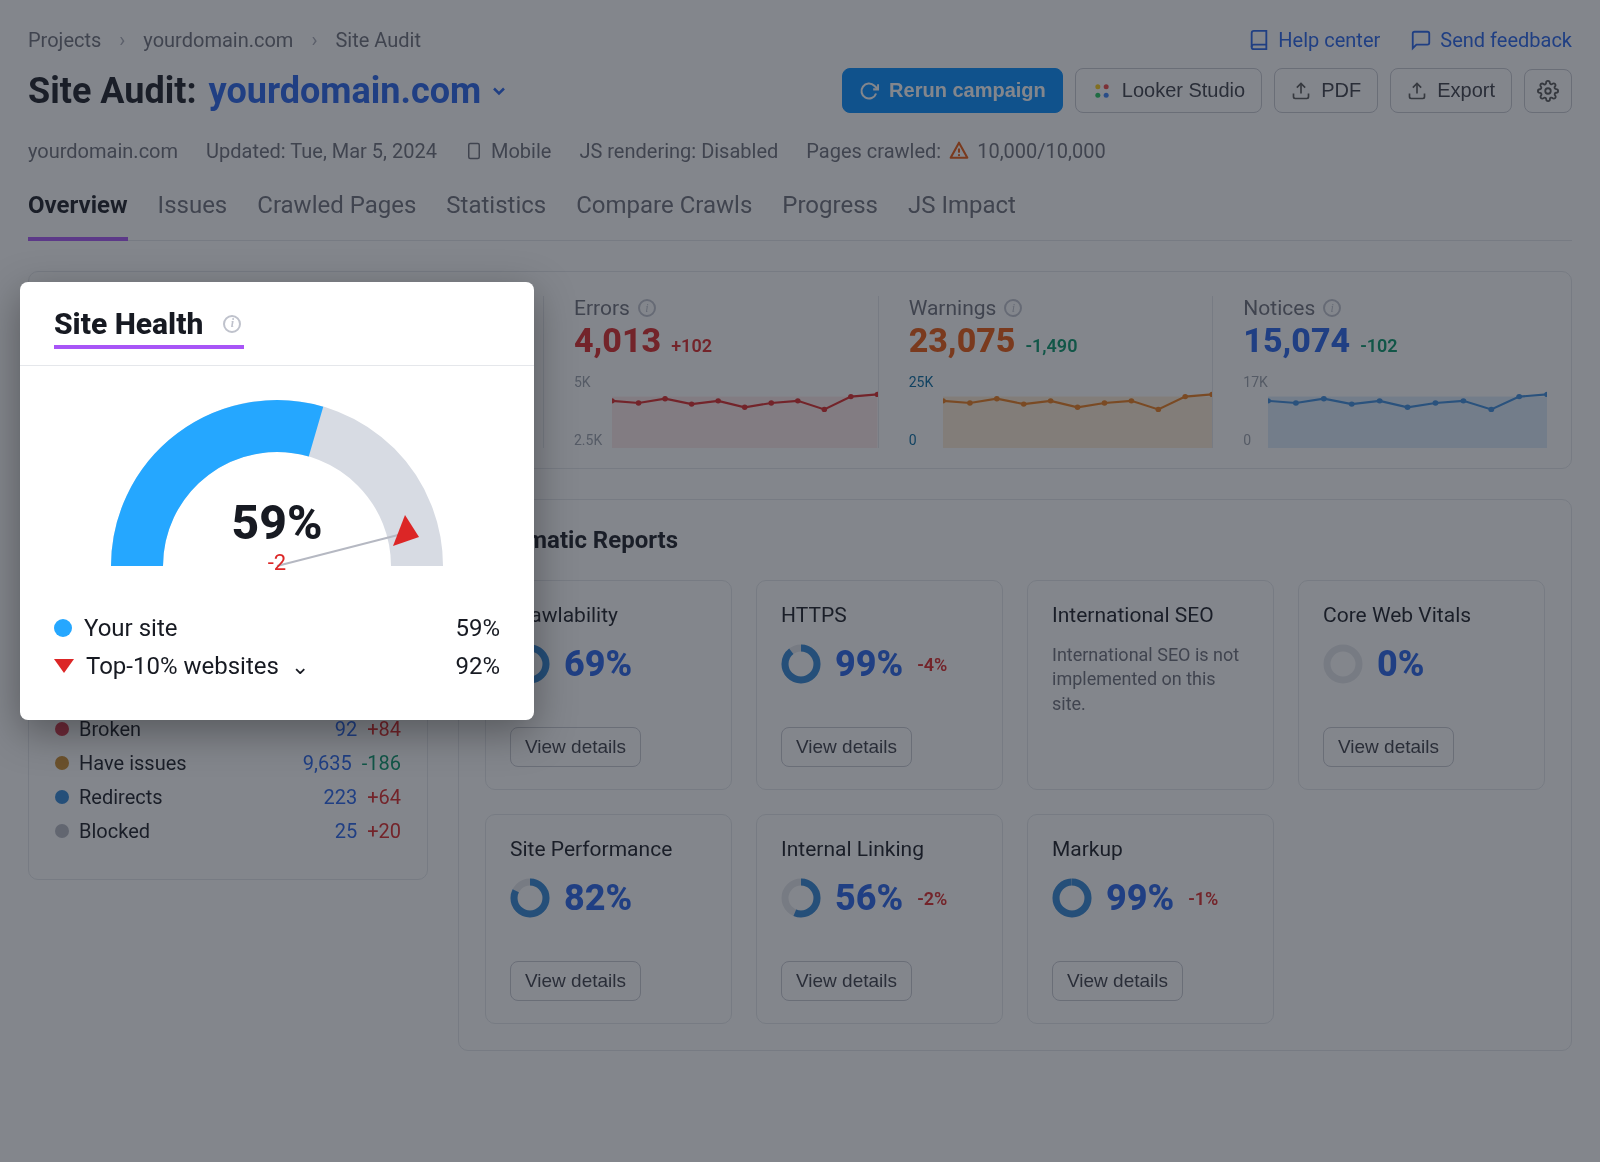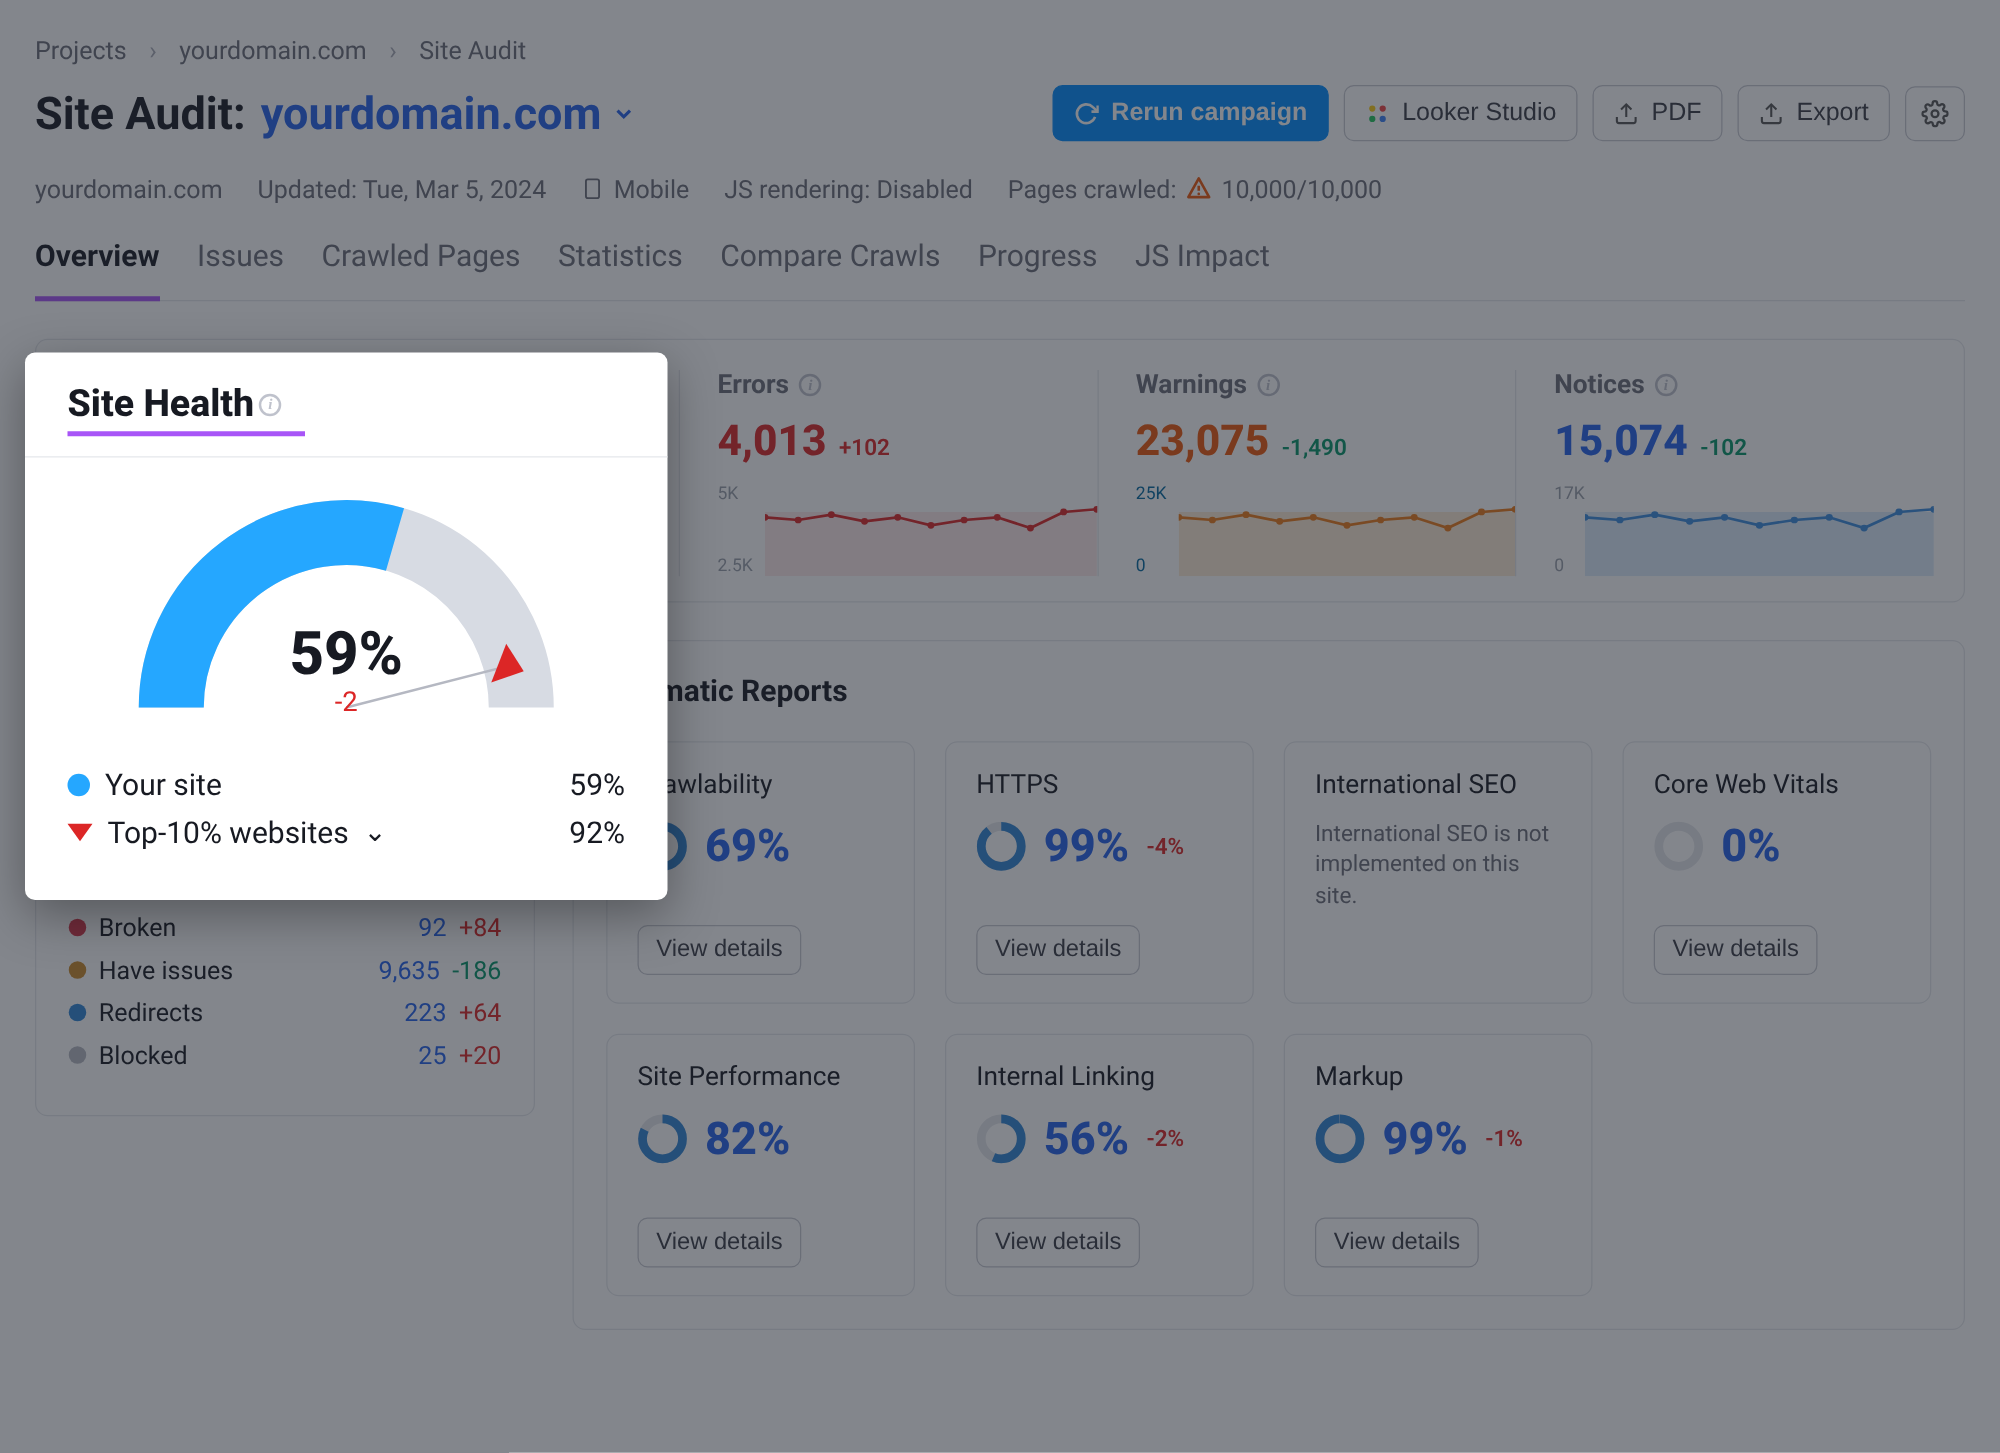--- a/index.html
+++ b/index.html
@@ -27,21 +27,21 @@
   .btn.icon-only { padding:10px 12px; }
   .meta-row { color:#6c6e79; font-size:20px; display:flex; gap:28px; align-items:center; margin-bottom:28px; }
   .meta-item { display:flex; align-items:center; gap:8px; }
   .tabs { display:flex; gap:30px; font-size:24px; color:#6c6e79; border-bottom:1px solid #e5e7eb; }
   .tabs .tab { padding:0 0 18px 0; cursor:pointer; }
   .tabs .tab.active { color:#171a22; font-weight:700; border-bottom:4px solid #a855f7; margin-bottom:-1px; }
   .content { padding:30px 0 0 0; }
   .top-cards { border:1px solid #e5e7eb; border-radius:10px; padding:24px 24px 20px 24px; display:grid; grid-template-columns: 490px 1fr 1fr 1fr; gap:0; margin-bottom:30px; }
   .metric-col { padding-left:30px; border-left:1px solid #e5e7eb; }
   .metric-col.first { border-left:none; padding-left:0; }
-  .metric-title { color:#6c6e79; font-size:21px; display:flex; align-items:center; gap:8px; margin-bottom:13px;font-weight:bold; }
+  .metric-title { color:#6c6e79; font-size:21px; display:flex; align-items:center; gap:8px; margin-bottom:0; }
   .info-ic { width:18px; height:18px; border:2px solid #bfc2cc; border-radius:50%; display:inline-flex; align-items:center; justify-content:center; font-size:12px; font-style:italic; color:#bfc2cc; font-family:Georgia,serif;}
   .metric-val { font-size:34px; font-weight:800; display:flex; align-items:baseline; gap:10px; }
   .metric-val .delta { font-size:18px; font-weight:600; }
   .red { color:#dc2626; }
   .blue { color:#2563eb; }
   .green { color:#059669; }
   .spark { margin-top:14px; width:100%; height:60px; }
   .lower-wrap { display:grid; grid-template-columns: 400px 1fr; gap:30px; align-items:flex-start; }
   .crawled-card { border:1px solid #e5e7eb; border-radius:10px; padding:26px; }
   .crawled-card h3 { font-size:24px; color:#171a22; margin-bottom:18px; font-weight:700; }
@@ -61,37 +61,52 @@
   .tile .ttitle { font-size:21px; color:#171a22; margin-bottom:16px; }
   .tile .tval { font-size:36px; font-weight:800; color:#2563eb; display:flex; align-items:center; gap:14px; }
   .tile .tdelta { font-size:18px; font-weight:600; }
   .tile .desc { color:#6c6e79; font-size:18px; line-height:1.35; }
   .vd-btn { margin-top:auto; align-self:flex-start; border:1px solid #c7c9d1; background:#fff; border-radius:8px; padding:8px 14px; font-size:19px; color:#3a3c46; cursor:pointer; }
   .donut { width:40px; height:40px; flex:0 0 40px; }
   
   .overlay { position:absolute; inset:0; background:rgba(30,35,45,0.55); }
   
   .popover { position:absolute; left:20px; top:282px; width:514px; background:#fff; border-radius:8px; box-shadow:0 12px 40px rgba(0,0,0,0.35); z-index:10; padding:24px 34px 30px 34px; }
-  .popover .ptitle { font-size:30px; font-weight:800; display:flex; align-items:center; gap:4px; }
+  .popover .ptitle { font-size:30px; font-weight:800; display:flex; align-items:center; gap:20px; }
   .popover .underline { width:190px; height:4px; background:#a855f7; margin-top:4px; }
   .popover .psep { border:none; border-top:1px solid #e5e7eb; margin:16px -34px 20px -34px; }
   .gauge-wrap { position:relative; width:360px; height:200px; margin:10px auto 28px auto; text-align:center; }
   .gauge-wrap .gpct { position:absolute; left:0; right:0; top:108px; font-size:48px; font-weight:800; }
   .gauge-wrap .gdelta { position:absolute; left:0; right:0; top:164px; color:#dc2626; font-size:22px; }
   .legend-row2 { display:flex; justify-content:space-between; align-items:center; font-size:24px; margin:10px 0; }
   .legend-row2 .ll { display:flex; align-items:center; gap:12px; }
   .tri-down { width:0; height:0; border-left:10px solid transparent; border-right:10px solid transparent; border-top:14px solid #dc2626; display:inline-block; }
   .chev-sm { font-size:22px; color:#171a22; }
   svg { display:block; }
 </style>
 </head>
 <body>
 
 <div class="page">
 
+  <div class="top-right-links">
+    <div class="lnk">
+      <svg width="22" height="22" viewBox="0 0 24 24" fill="none" stroke="#2563eb" stroke-width="2">
+          <path d="M4 19.5A2.5 2.5 0 0 1 6.5 17H20"></path>
+          <path d="M6.5 2H20v20H6.5A2.5 2.5 0 0 1 4 19.5v-15A2.5 2.5 0 0 1 6.5 2z"></path>
+        </svg>
+      <span>Help center</span>
+    </div>
+    <div class="lnk">
+      <svg width="22" height="22" viewBox="0 0 24 24" fill="none" stroke="#2563eb" stroke-width="2">
+          <path d="M21 15a2 2 0 0 1-2 2H7l-4 4V5a2 2 0 0 1 2-2h14a2 2 0 0 1 2 2z"></path>
+        </svg>
+      <span>Send feedback</span>
+    </div>
+  </div>
 
   <div class="breadcrumbs">
     <a>Projects</a>
     <span class="chev">›</span>
     <a>yourdomain.com</a>
     <span class="chev">›</span>
     <span>Site Audit</span>
   </div>
 
   <div class="header-row">

